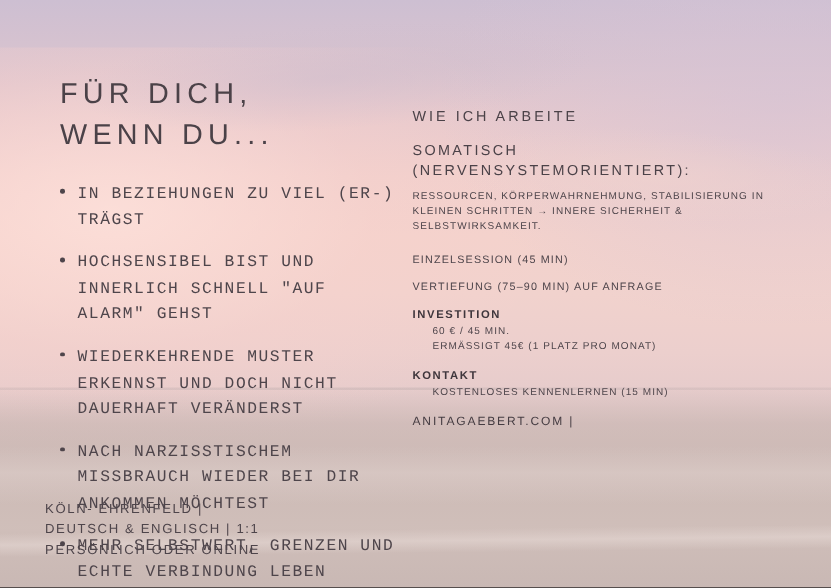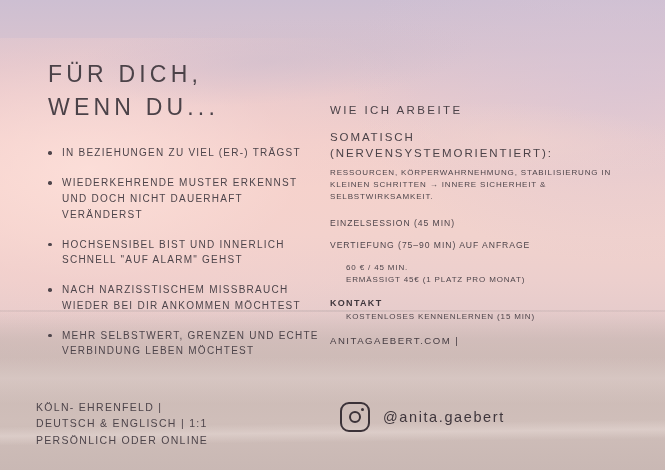--- a/index.html
+++ b/index.html
@@ -132,25 +132,26 @@
   }
   ul.bullets {
     list-style: none;
     margin: 0;
     padding: 0;
   }
   ul.bullets li {
     position: relative;
     padding-left: 14px;
     margin-bottom: 14px;
-    font-size: 10px;
+    font-size: 13px;
     letter-spacing: 1.25px;
     line-height: 1.58;
     color: #4e454b;
     text-transform: uppercase;
+    font-family: Liberation Mono, monospace;
   }
   ul.bullets li::before {
     content: "";
     position: absolute;
     left: 0;
     top: 6px;
     width: 3.5px;
     height: 3.5px;
     border-radius: 50%;
     background: #4e454b;
@@ -165,21 +166,21 @@
     letter-spacing: 1.3px;
     line-height: 1.55;
     color: #4e454b;
     text-transform: uppercase;
     white-space: pre-line;
   }
 
   .col-right {
     position: absolute;
     left: 330px;
-    top: 104px;
+    top: 88px;
     width: 292px;
   }
   .r-title {
     font-size: 11.5px;
     letter-spacing: 2.4px;
     color: #4b4248;
     text-transform: uppercase;
     margin-bottom: 14px;
   }
   .r-h {
@@ -294,22 +295,22 @@
     <div class="bg-shore-streak"></div>
   </div>
 
   <div class="content">
 
     <div class="col-left">
       <h1 class="headline">FÜR DICH,
 WENN DU...</h1>
       <ul class="bullets">
         <li>IN BEZIEHUNGEN ZU VIEL (ER-) TRÄGST</li>
+        <li>HOCHSENSIBEL BIST UND INNERLICH SCHNELL "AUF ALARM" GEHST</li>
         <li>WIEDERKEHRENDE MUSTER ERKENNST UND DOCH NICHT DAUERHAFT VERÄNDERST</li>
-        <li>HOCHSENSIBEL BIST UND INNERLICH SCHNELL "AUF ALARM" GEHST</li>
         <li>NACH NARZISSTISCHEM MISSBRAUCH WIEDER BEI DIR ANKOMMEN MÖCHTEST</li>
         <li>MEHR SELBSTWERT, GRENZEN UND ECHTE VERBINDUNG LEBEN MÖCHTEST</li>
       </ul>
     </div>
 
     <div class="footer-left">KÖLN- EHRENFELD |
 DEUTSCH &amp; ENGLISCH | 1:1
 PERSÖNLICH ODER ONLINE</div>
 
     <div class="col-right">
@@ -318,28 +319,25 @@
 
       <div class="r-h">SOMATISCH
 (NERVENSYSTEMORIENTIERT):</div>
       <div class="r-body">RESSOURCEN, KÖRPERWAHRNEHMUNG, STABILISIERUNG IN
 KLEINEN SCHRITTEN → INNERE SICHERHEIT &amp;
 SELBSTWIRKSAMKEIT.</div>
 
       <div class="r-line">EINZELSESSION (45 MIN)</div>
       <div class="r-line">VERTIEFUNG (75–90 MIN) AUF ANFRAGE</div>
 
+      <div class="r-strong">INVESTITION</div>
       <div class="r-sub">60 € / 45 MIN.
 ERMÄSSIGT 45€ (1 PLATZ PRO MONAT)</div>
 
       <div class="r-strong">KONTAKT</div>
       <div class="r-sub">KOSTENLOSES KENNENLERNEN (15 MIN)</div>
 
       <div class="r-web">ANITAGAEBERT.COM |</div>
     </div>
 
-    <div class="ig-row">
-      <div class="ig-icon"></div>
-      <div class="ig-handle">@anita.gaebert</div>
-    </div>
 
   </div>
 </div>
 
 </body></html>

